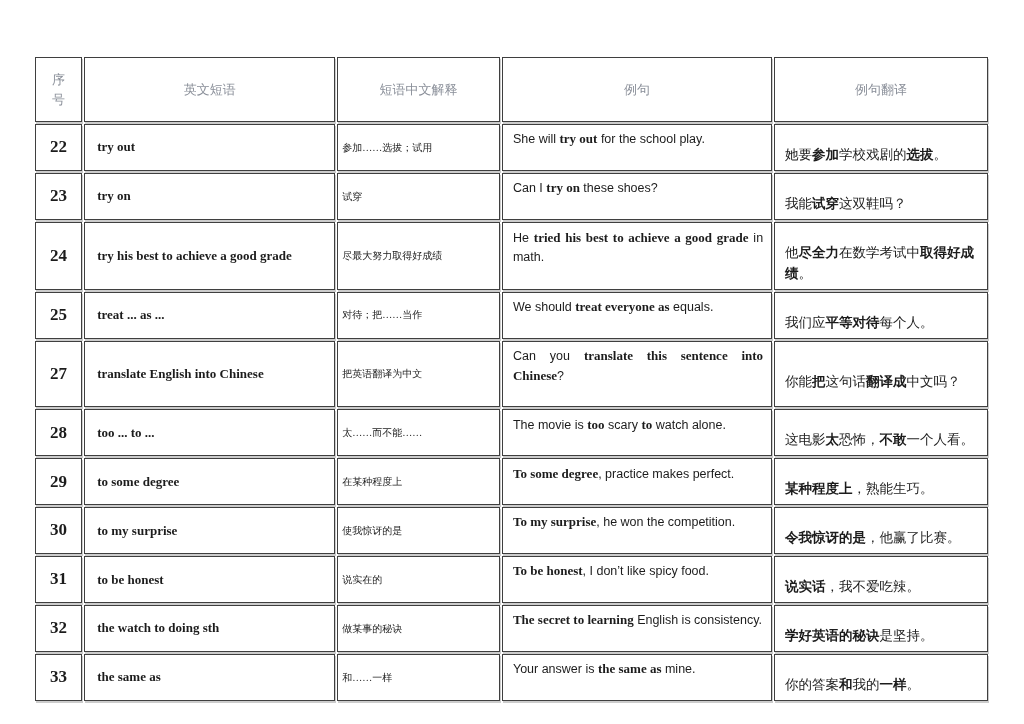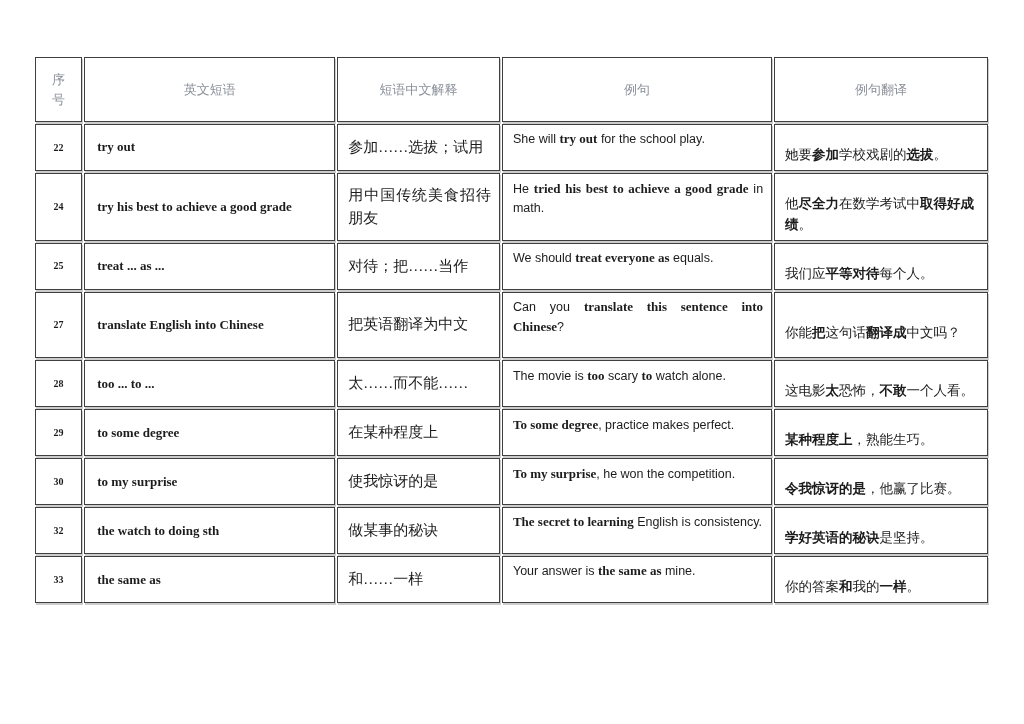--- a/index.html
+++ b/index.html
@@ -31,31 +31,31 @@
     height:52px;
     text-align:center;
     padding:16px 10px;
     line-height:1.5;
   }
   th.col-0{padding:12px 13px;}
   td{height:37px;line-height:1.55;}
   .cell-num{
     text-align:center;
     font-weight:700;
-    font-size:10px;
+    font-size:17px;
   }
   .cell-phrase{
     font-weight:700;
     font-size:13px;
     padding:4px 8px 4px 12px;
     text-align:justify;
   }
   .cell-meaning{
-    font-size:15px;
-    padding:4px 8px 4px 10px;
+    font-size:10px;
+    padding:4px 8px 4px 4px;
     text-align:justify;
   }
   .cell-example{
     font-family:"Liberation Sans","DejaVu Sans",sans-serif;
     font-size:12.5px;
     padding:4px 8px 20px 10px;
     text-align:justify;
   }
   .cell-example b{
     font-family:"Liberation Serif","DejaVu Serif",serif;
@@ -90,23 +90,30 @@
       </thead>
     <tbody>
         <tr>
           <td class="cell-num">22</td>
           <td class="cell-phrase"><b>try out</b></td>
           <td class="cell-meaning">参加……选拔；试用</td>
           <td class="cell-example">She will <b>try out</b> for the school play.</td>
           <td class="cell-translation">她要<b>参加</b>学校戏剧的<b>选拔</b>。</td>
         </tr>
         <tr>
+          <td class="cell-num">23</td>
+          <td class="cell-phrase"><b>try on</b></td>
+          <td class="cell-meaning">试穿</td>
+          <td class="cell-example">Can I <b>try on</b> these shoes?</td>
+          <td class="cell-translation">我能<b>试穿</b>这双鞋吗？</td>
+        </tr>
+        <tr>
           <td class="cell-num">24</td>
           <td class="cell-phrase"><b>try his best to achieve a good grade</b></td>
-          <td class="cell-meaning">用中国传统美食招待朋友</td>
+          <td class="cell-meaning">尽最大努力取得好成绩</td>
           <td class="cell-example">He <b>tried his best to achieve a good grade</b> in math.</td>
           <td class="cell-translation">他<b>尽全力</b>在数学考试中<b>取得好成绩</b>。</td>
         </tr>
         <tr>
           <td class="cell-num">25</td>
           <td class="cell-phrase"><b>treat ... as ...</b></td>
           <td class="cell-meaning">对待；把……当作</td>
           <td class="cell-example">We should <b>treat everyone as</b> equals.</td>
           <td class="cell-translation">我们应<b>平等对待</b>每个人。</td>
         </tr>
@@ -132,20 +139,27 @@
           <td class="cell-translation"><b>某种程度上</b>，熟能生巧。</td>
         </tr>
         <tr>
           <td class="cell-num">30</td>
           <td class="cell-phrase"><b>to my surprise</b></td>
           <td class="cell-meaning">使我惊讶的是</td>
           <td class="cell-example"><b>To my surprise</b>, he won the competition.</td>
           <td class="cell-translation"><b>令我惊讶的是</b>，他赢了比赛。</td>
         </tr>
         <tr>
+          <td class="cell-num">31</td>
+          <td class="cell-phrase"><b>to be honest</b></td>
+          <td class="cell-meaning">说实在的</td>
+          <td class="cell-example"><b>To be honest</b>, I don’t like spicy food.</td>
+          <td class="cell-translation"><b>说实话</b>，我不爱吃辣。</td>
+        </tr>
+        <tr>
           <td class="cell-num">32</td>
           <td class="cell-phrase"><b>the watch to doing sth</b></td>
           <td class="cell-meaning">做某事的秘诀</td>
           <td class="cell-example"><b>The secret to learning</b> English is consistency.</td>
           <td class="cell-translation"><b>学好英语的秘诀</b>是坚持。</td>
         </tr>
         <tr>
           <td class="cell-num">33</td>
           <td class="cell-phrase"><b>the same as</b></td>
           <td class="cell-meaning">和……一样</td>

